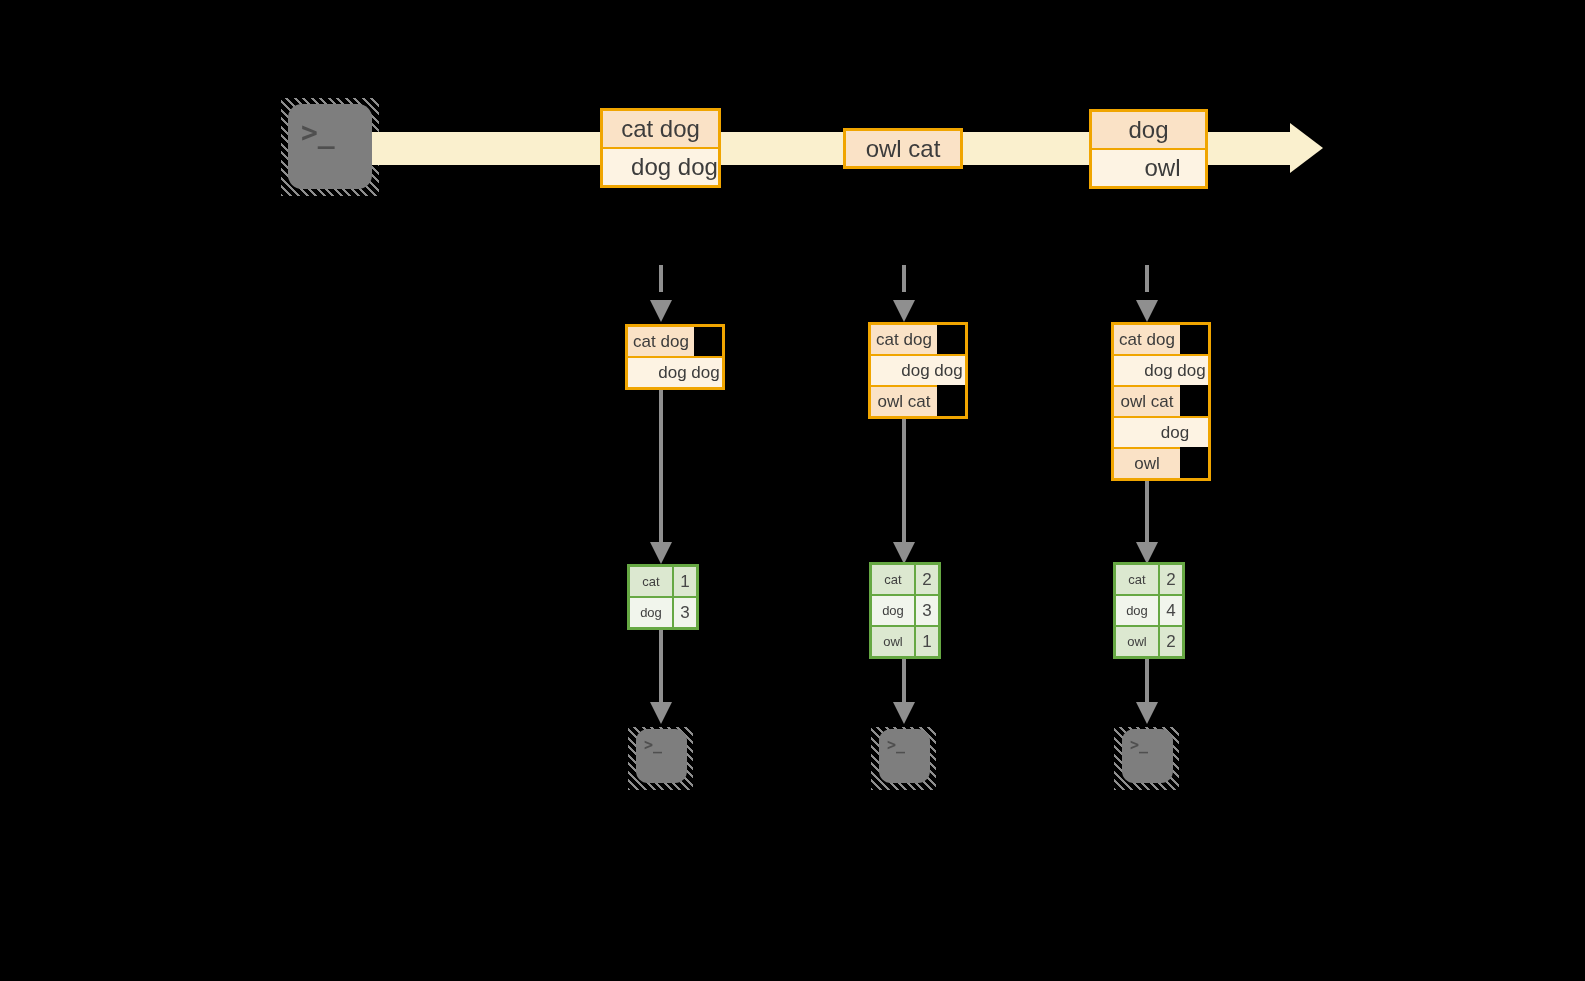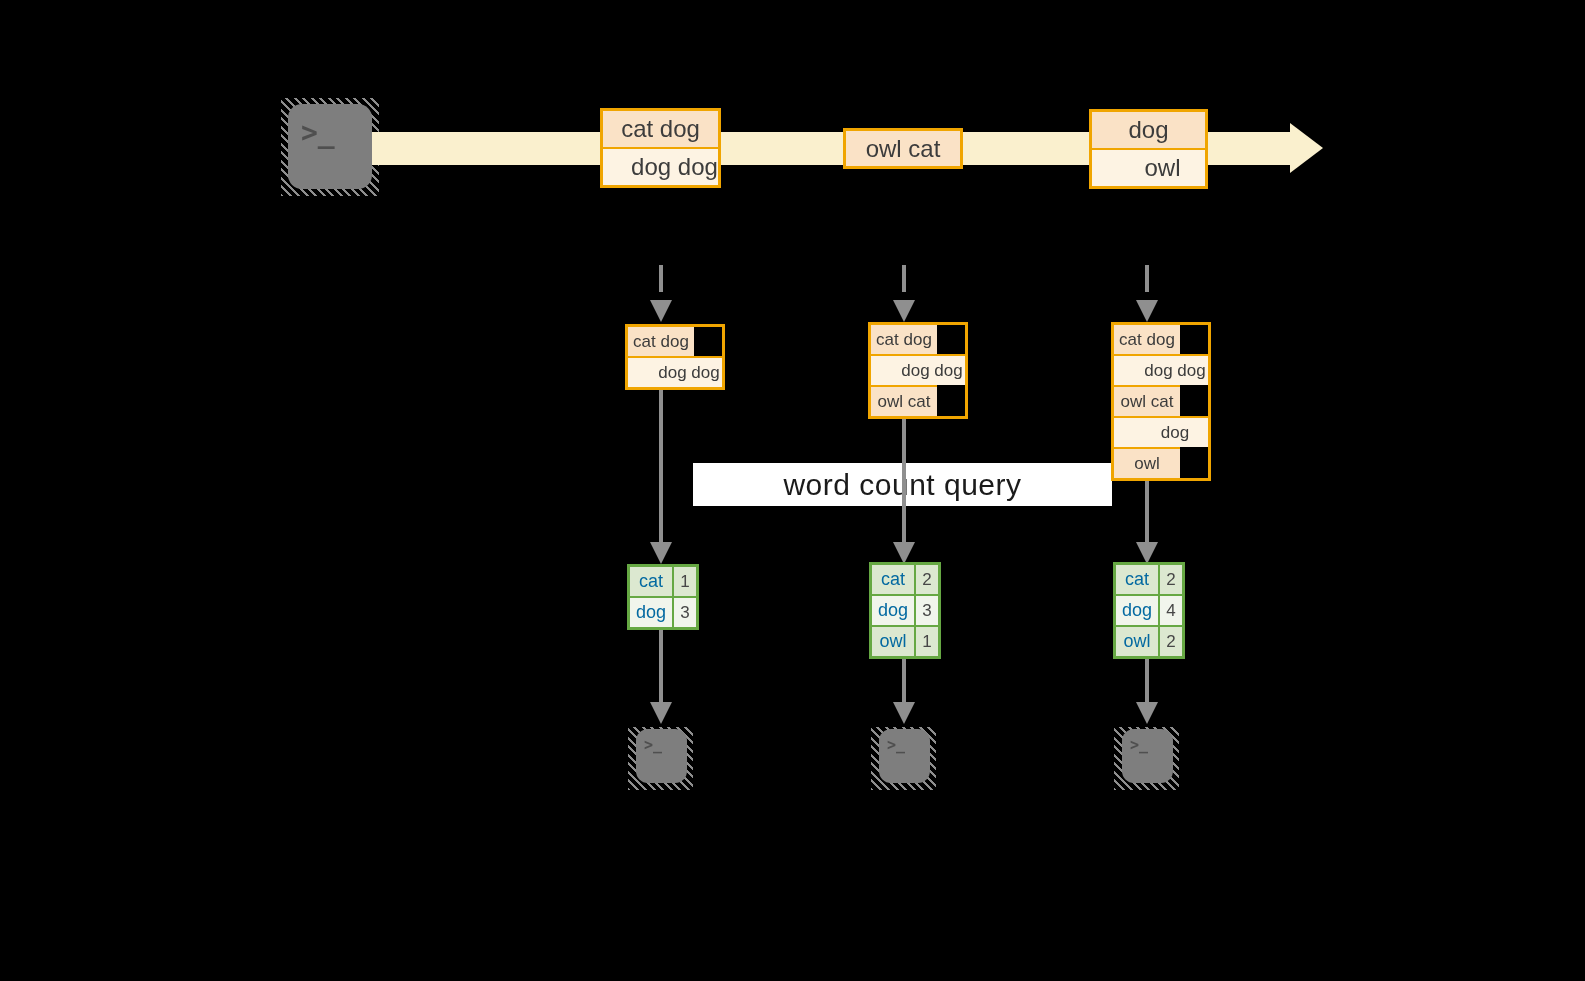--- a/index.html
+++ b/index.html
@@ -60,21 +60,21 @@
     border-left:11px solid transparent;border-right:11px solid transparent;
     border-top:22px solid var(--gray);
   }
   
   .gtable{position:absolute;border:3px solid var(--green);z-index:3;}
   .grow{display:flex;height:29px;}
   .grow + .grow{border-top:2px solid var(--green);}
   .gword{
     width:42px;border-right:2px solid var(--green);
     display:flex;align-items:center;justify-content:center;
-    font-size:18px;color:#0369a1;
+    font-size:13px;color:#404040;
   }
   .gval{
     width:22px;display:flex;align-items:center;justify-content:center;
     font-size:17px;color:#474747;
   }
   .rdark .gword,.rdark .gval{background:var(--gdark);}
   .rlight .gword,.rlight .gval{background:var(--glight);}
   
   .banner{
     position:absolute;background:#FFFFFF;z-index:1;
@@ -130,23 +130,20 @@
   </div>
 
   <div class="sbox" style="left:1111px;top:322px;">
     <div class="scell peach">cat dog</div>
     <div class="scell cream">dog dog</div>
     <div class="scell peach">owl cat</div>
     <div class="scell cream">dog</div>
     <div class="scell peach">owl</div>
   </div>
 
-  <div class="banner" style="left:693px;top:463px;width:419px;height:43px;">
-    <span>word count query</span>
-  </div>
 
   <div class="vline" style="left:659px;top:390px;height:152px;"></div>
   <div class="ahead" style="left:650px;top:542px;"></div>
 
   <div class="vline" style="left:902px;top:419px;height:123px;"></div>
   <div class="ahead" style="left:893px;top:542px;"></div>
 
   <div class="vline" style="left:1145px;top:481px;height:61px;"></div>
   <div class="ahead" style="left:1136px;top:542px;"></div>
 

